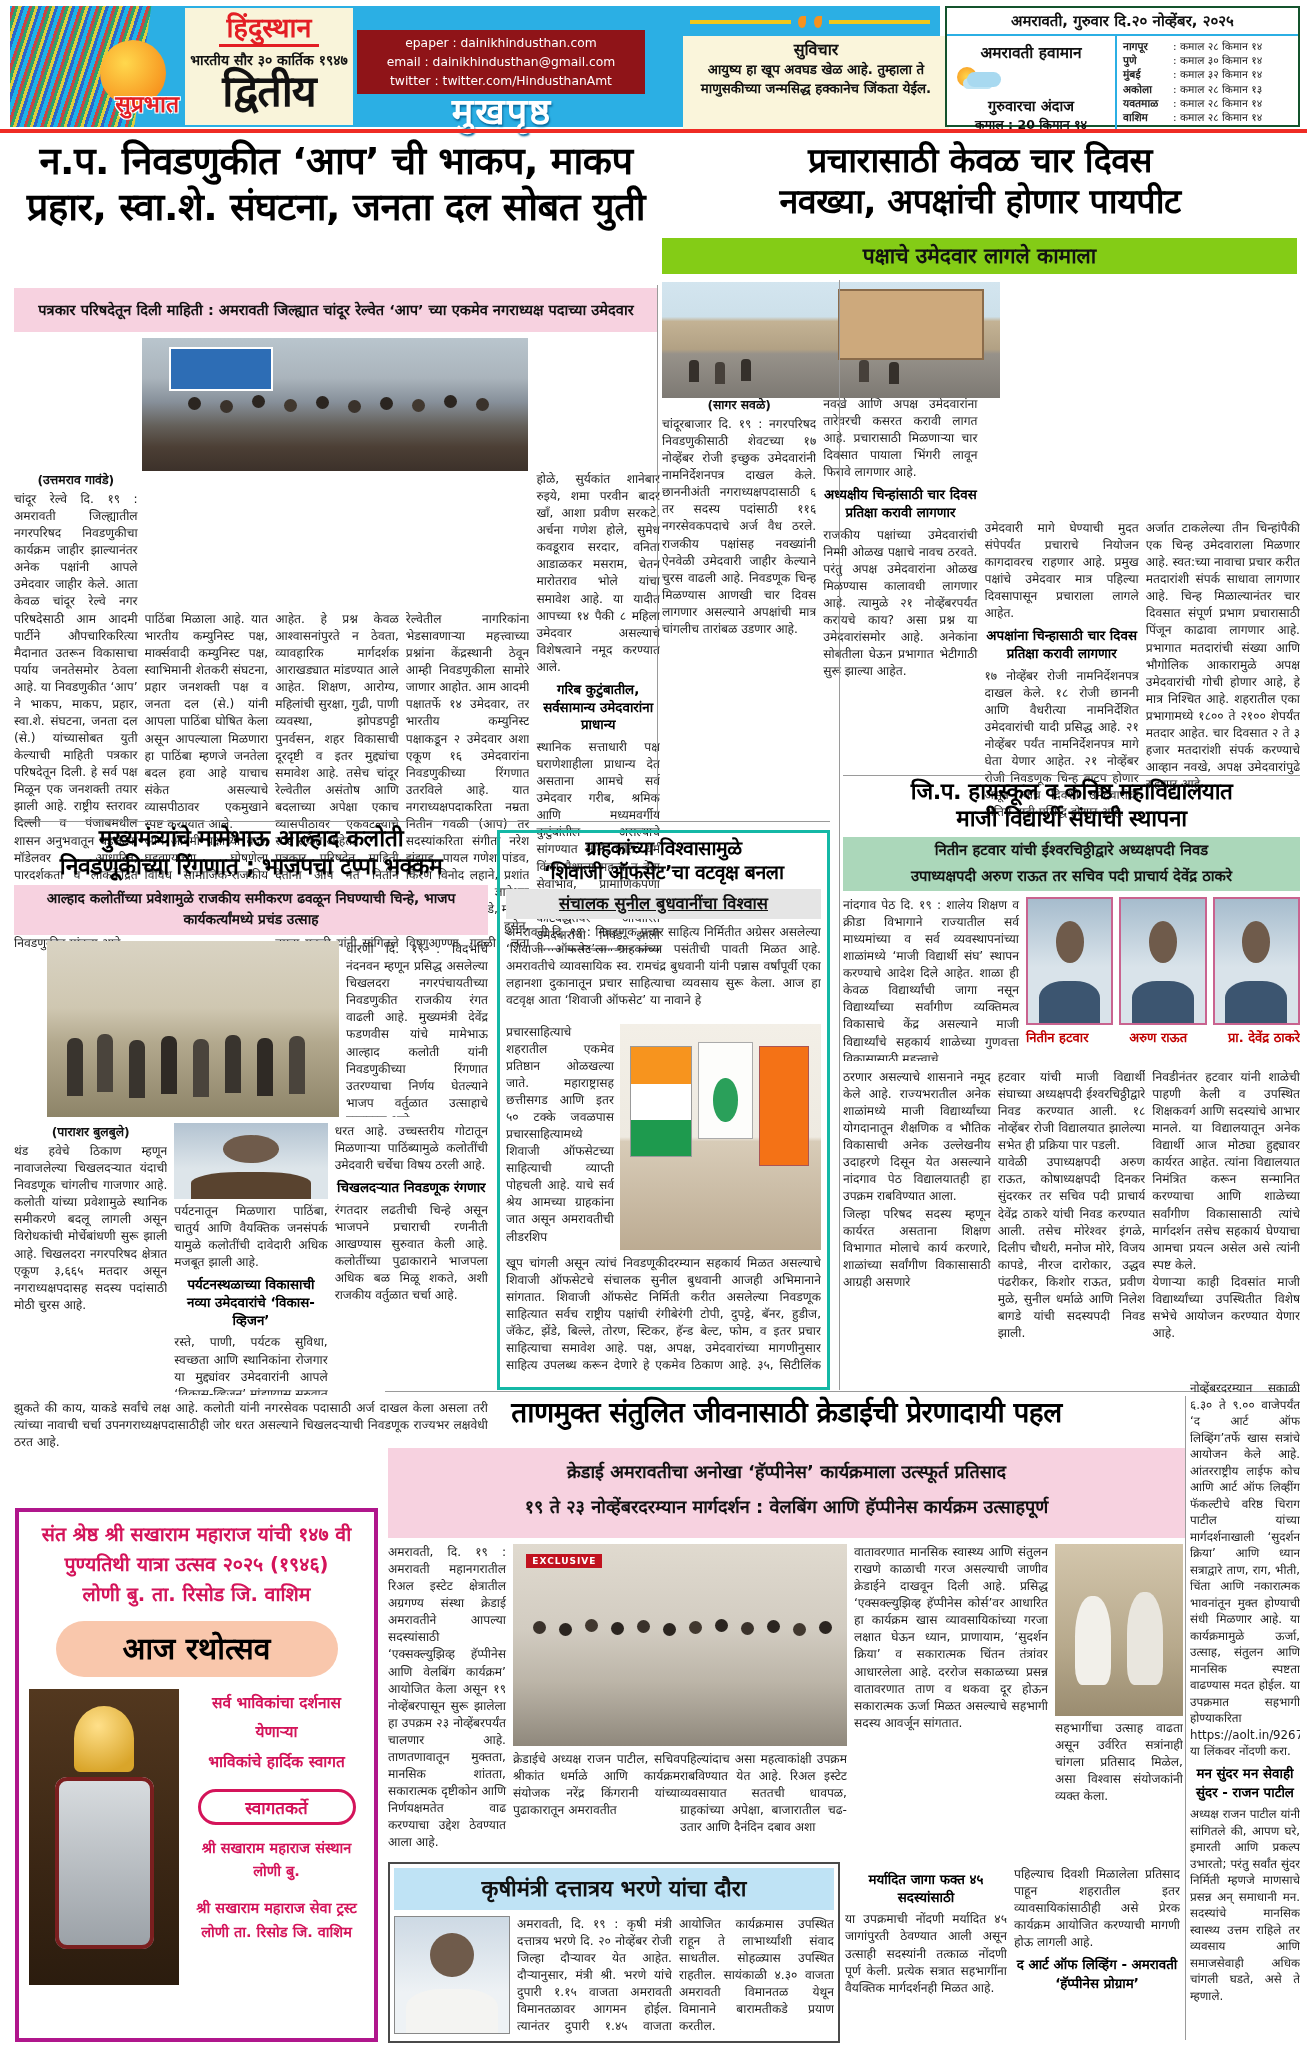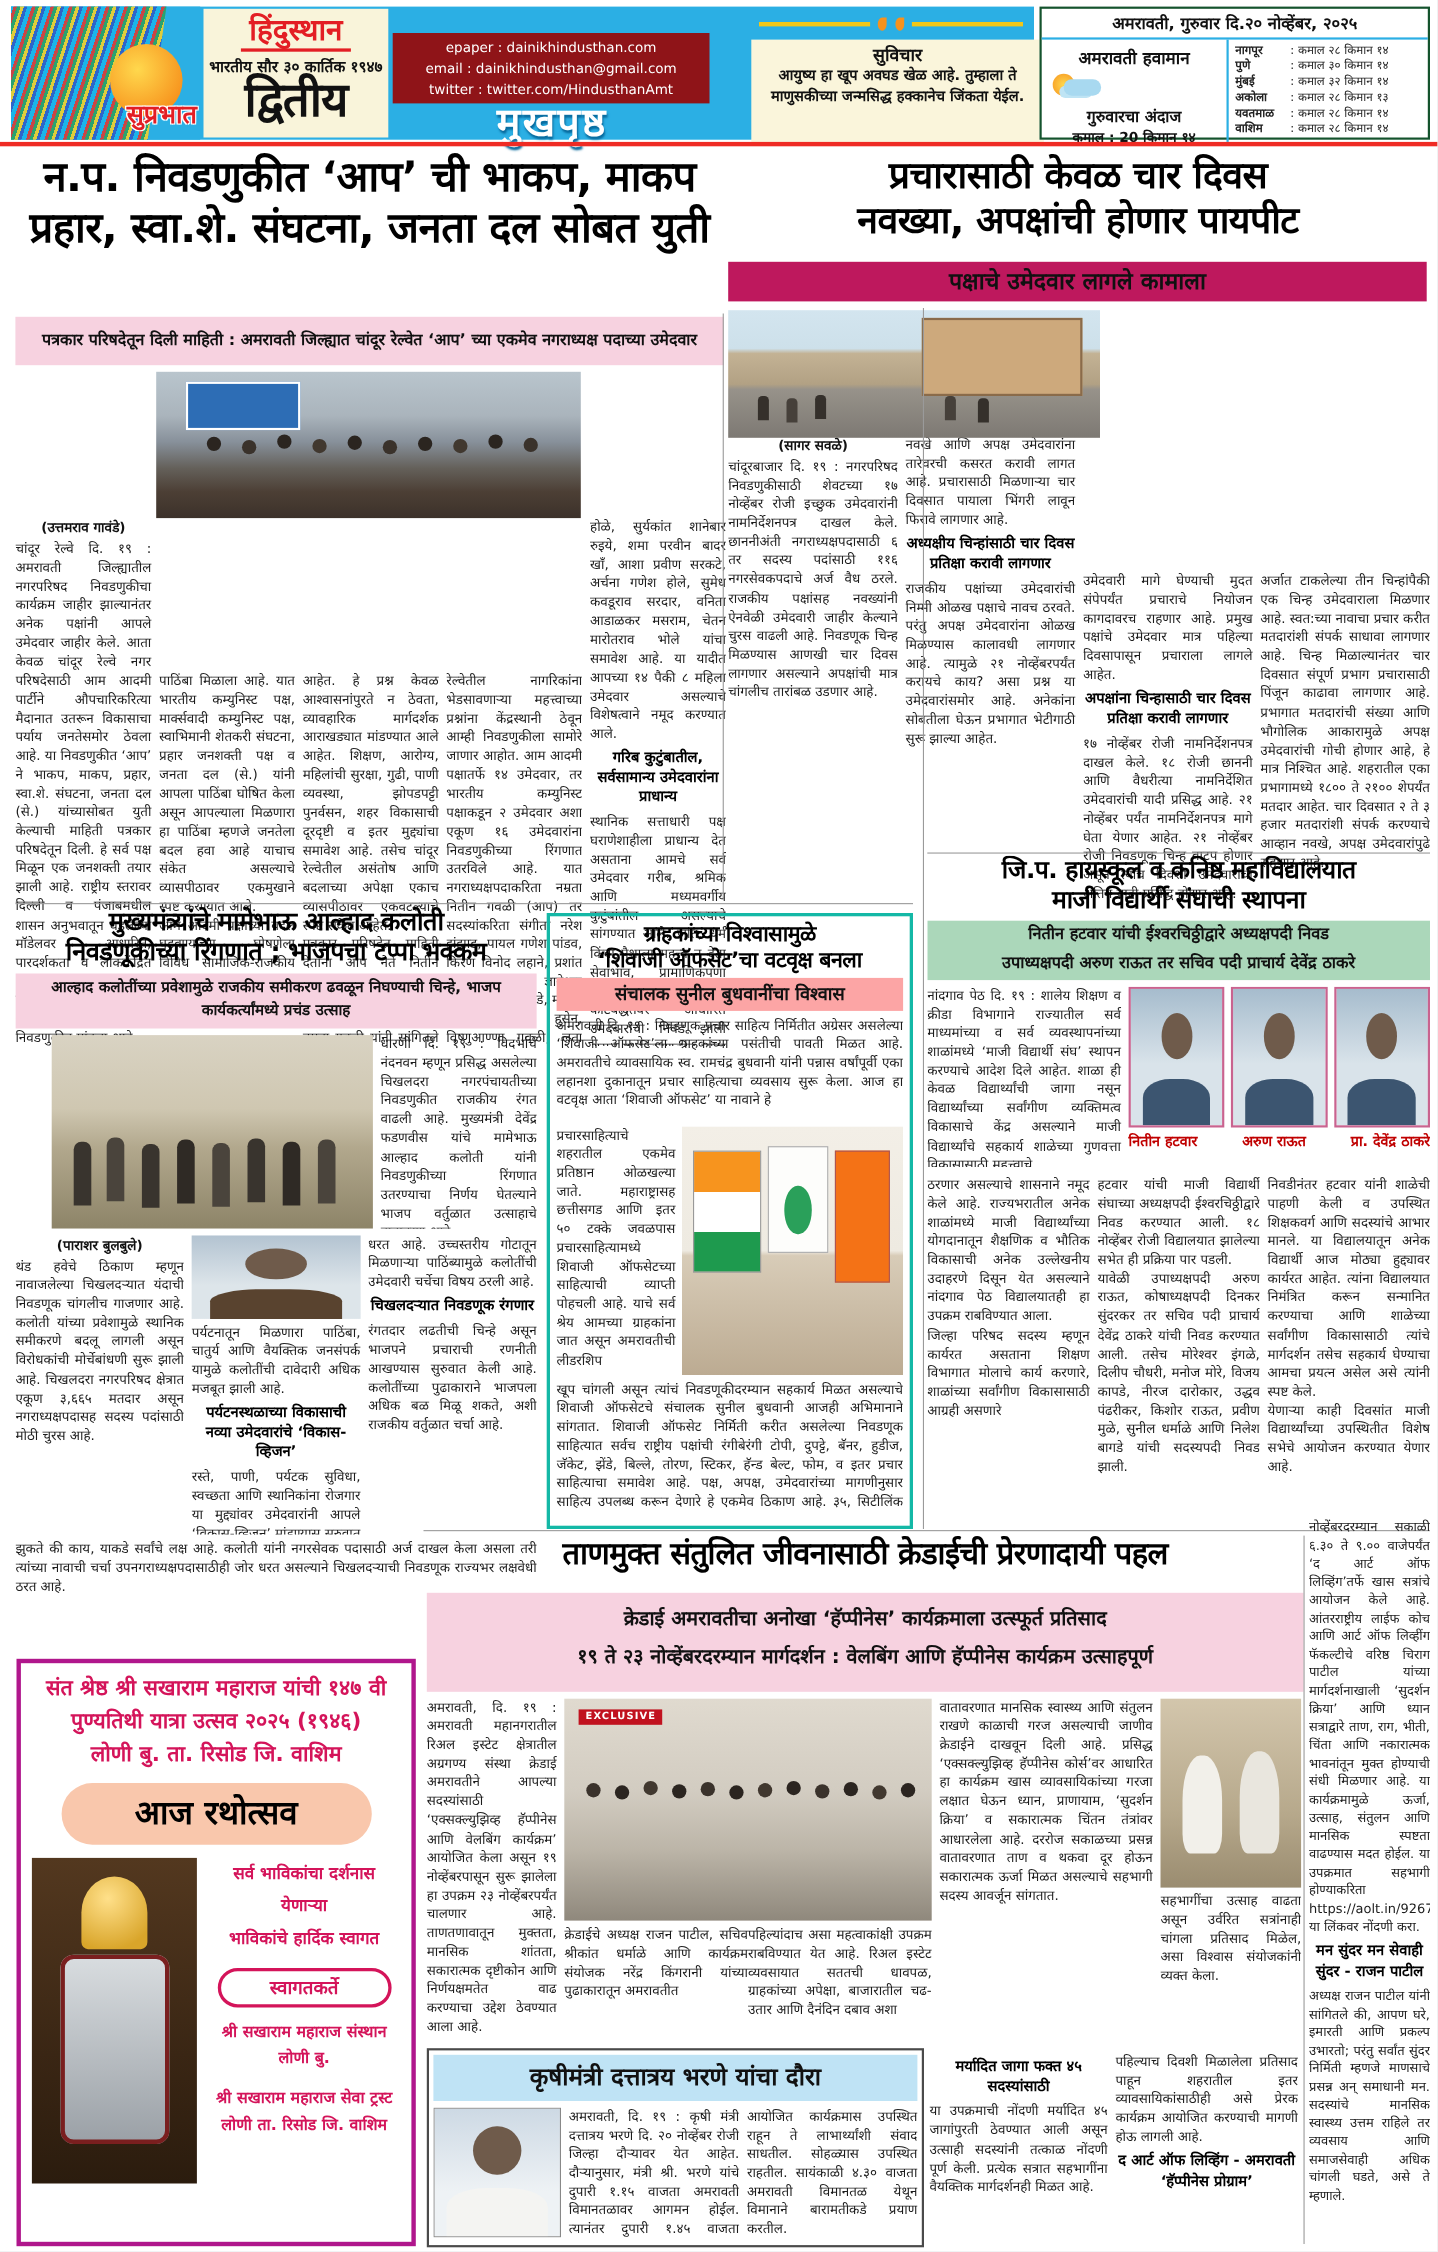--- a/index.html
+++ b/index.html
@@ -51,23 +51,23 @@
      background:radial-gradient(circle,#ffd84d,#f7941e);}
   .wicon:after{content:"";position:absolute;left:10px;top:7px;width:34px;height:15px;border-radius:10px;
      background:#a8d9f0;box-shadow:-6px 4px 0 -2px #bfe4f4;}
   .wright{flex:1;border-left:2px solid #2bafe4;padding:3px 5px 0 6px;}
   .wrow{display:flex;font-size:10.6px;line-height:14.2px;color:#222;}
   .wrow .n{width:50px;font-weight:bold;}
   .wrow .v{flex:1;}
   .redrule{position:absolute;left:0;top:129px;width:1307px;height:4px;background:#ef2b24;}
   
   .pink{background:#f7d2e0;}
-  .blue-strip{background:#be185d;}
+  .blue-strip{background:#84cc16;}
   .green-strip{background:#abd7ba;}
-  .lav{background:#fca5a5;}
+  .lav{background:#e5e5e5;text-decoration:underline;}
   .ltblue{background:#bfe3f5;}
   
   .ph{position:relative;background:#c9c9c9;overflow:hidden;flex:none;}
   .ph-press{background:linear-gradient(180deg,#b9c5cd 0%,#aab4bc 30%,#87909a 48%,#64605a 66%,#4c3f35 82%,#3c312a 100%);}
   .ph-press:before{content:"";position:absolute;left:7%;top:7%;width:26%;height:30%;background:#2d6db5;border:2px solid #fff;}
   .ph-press:after{content:"";position:absolute;left:12%;top:44%;width:13px;height:13px;border-radius:50%;background:#2b2520;
     box-shadow:32px 3px 0 #3a322b,64px -2px 0 #2b2520,96px 2px 0 #41382f,128px -1px 0 #2b2520,160px 3px 0 #3a322b,192px 0 0 #2b2520,224px 2px 0 #41382f,256px -2px 0 #2b2520,288px 1px 0 #3a322b;}
   .ph-street{background:linear-gradient(180deg,#d3e5ef 0%,#cde0ea 30%,#c3b294 34%,#b2a184 58%,#97928a 62%,#7d7973 100%);}
   .ph-street:before{content:"";position:absolute;left:52%;top:6%;width:42%;height:58%;background:#cda97c;border:2px solid #8a6b4a;}
   .ph-street:after{content:"";position:absolute;left:8%;bottom:14%;width:10px;height:22px;background:#35302b;border-radius:4px 4px 0 0;

